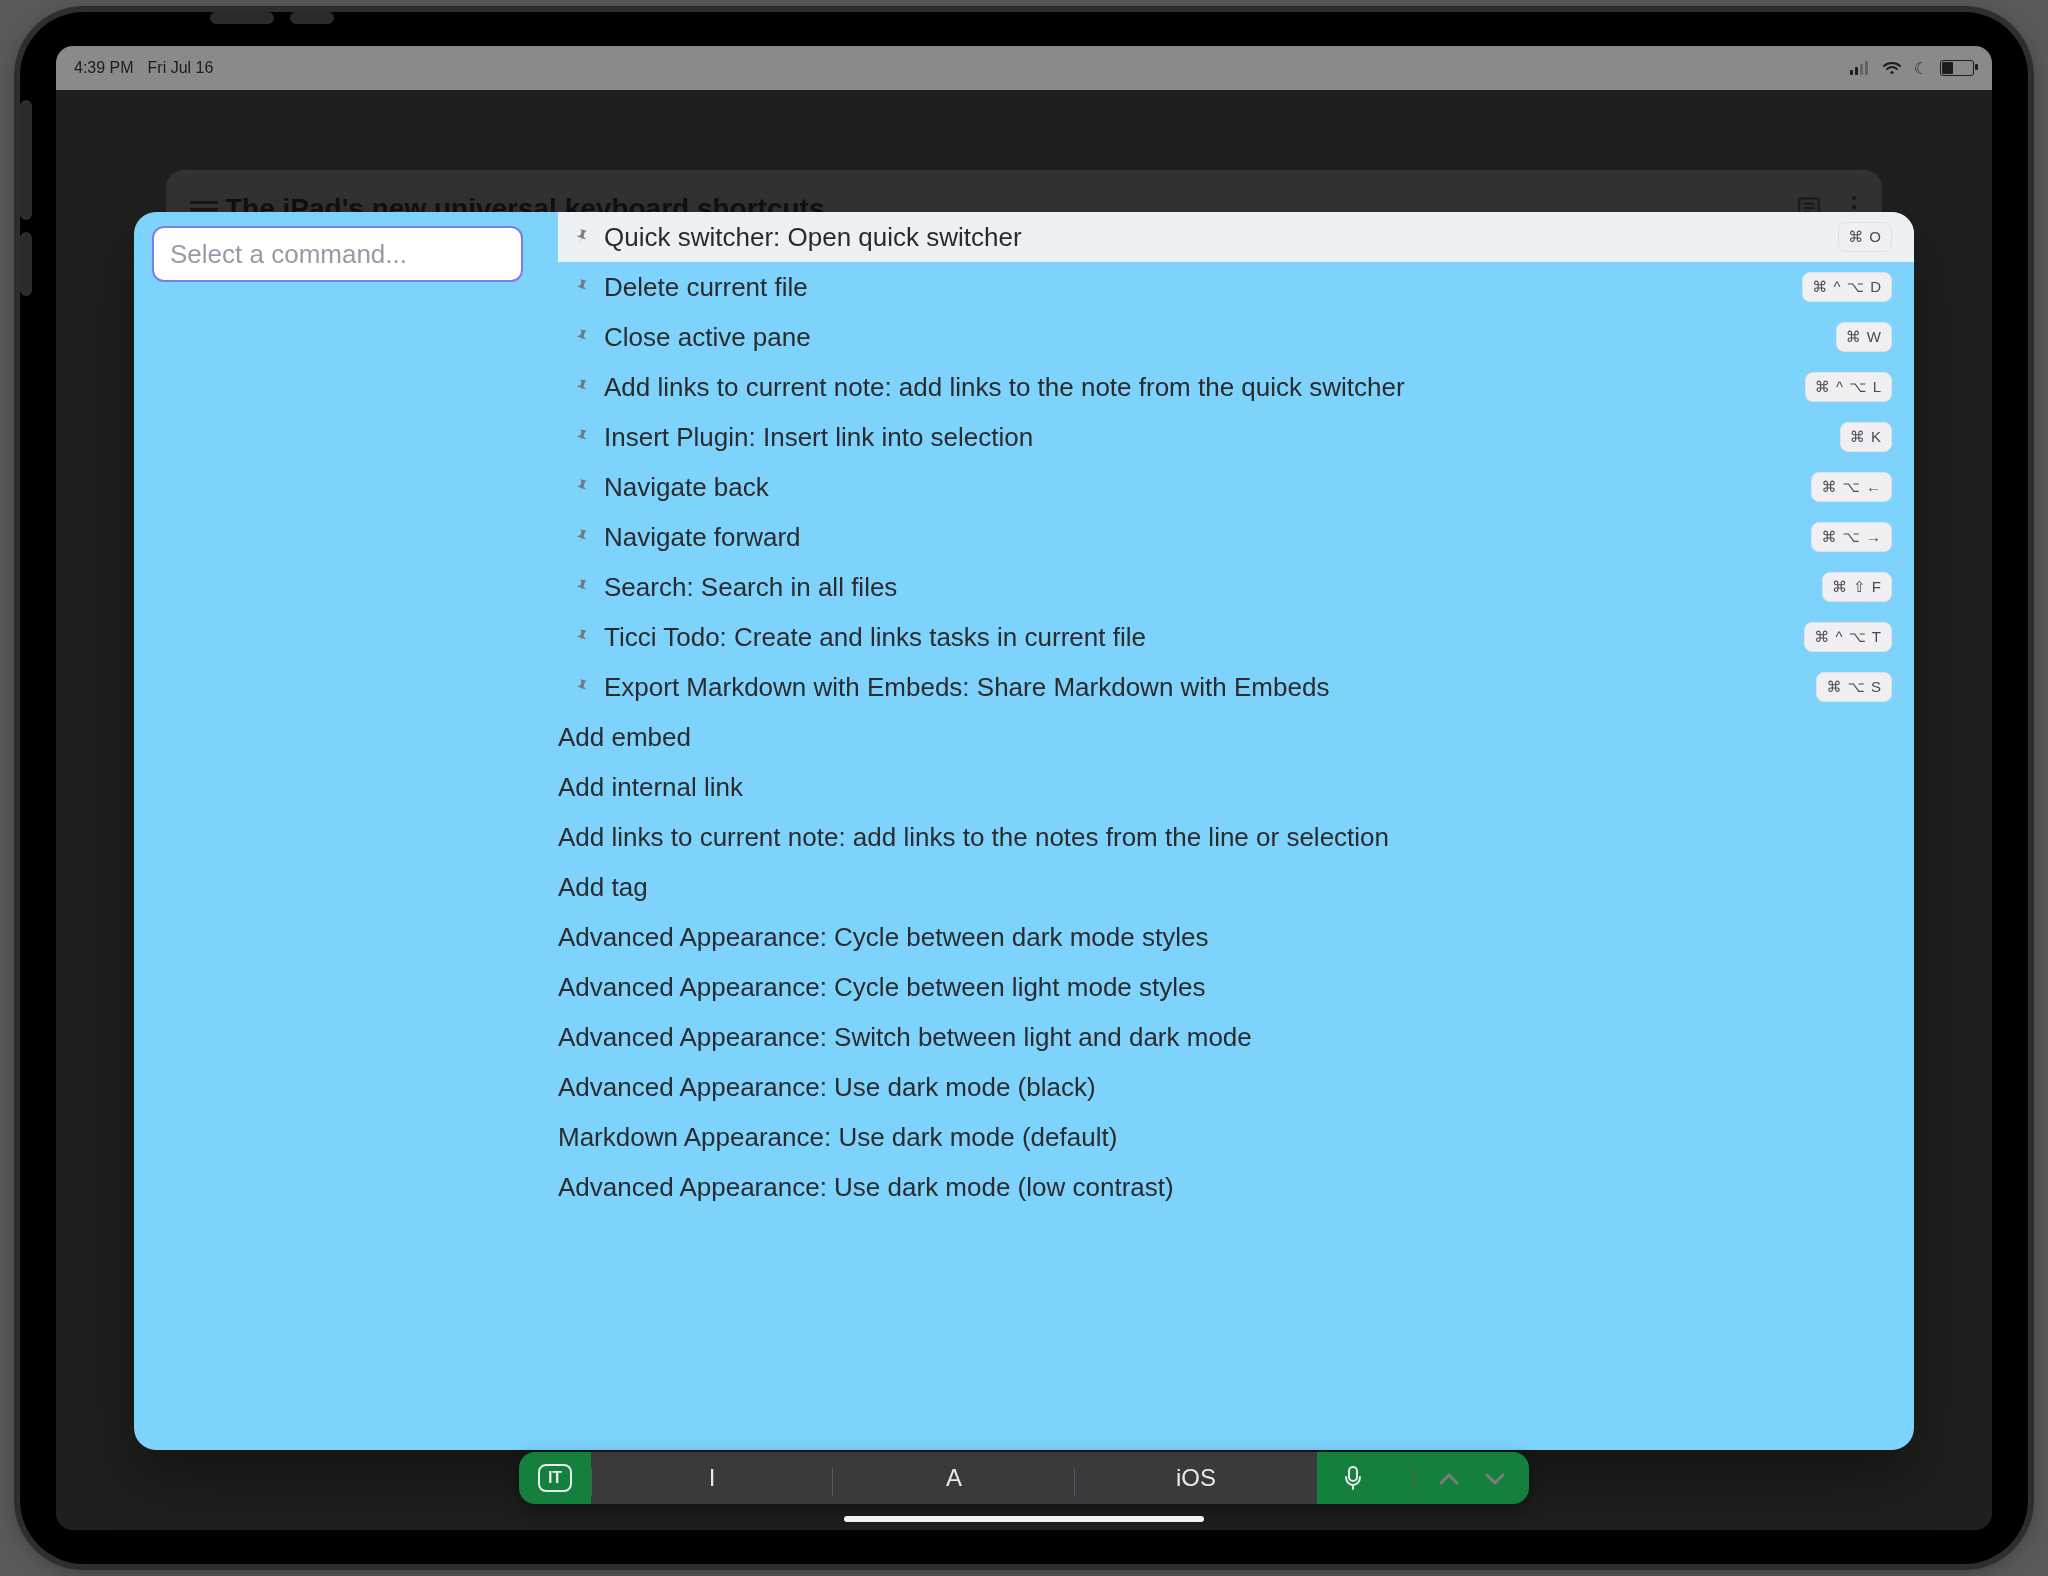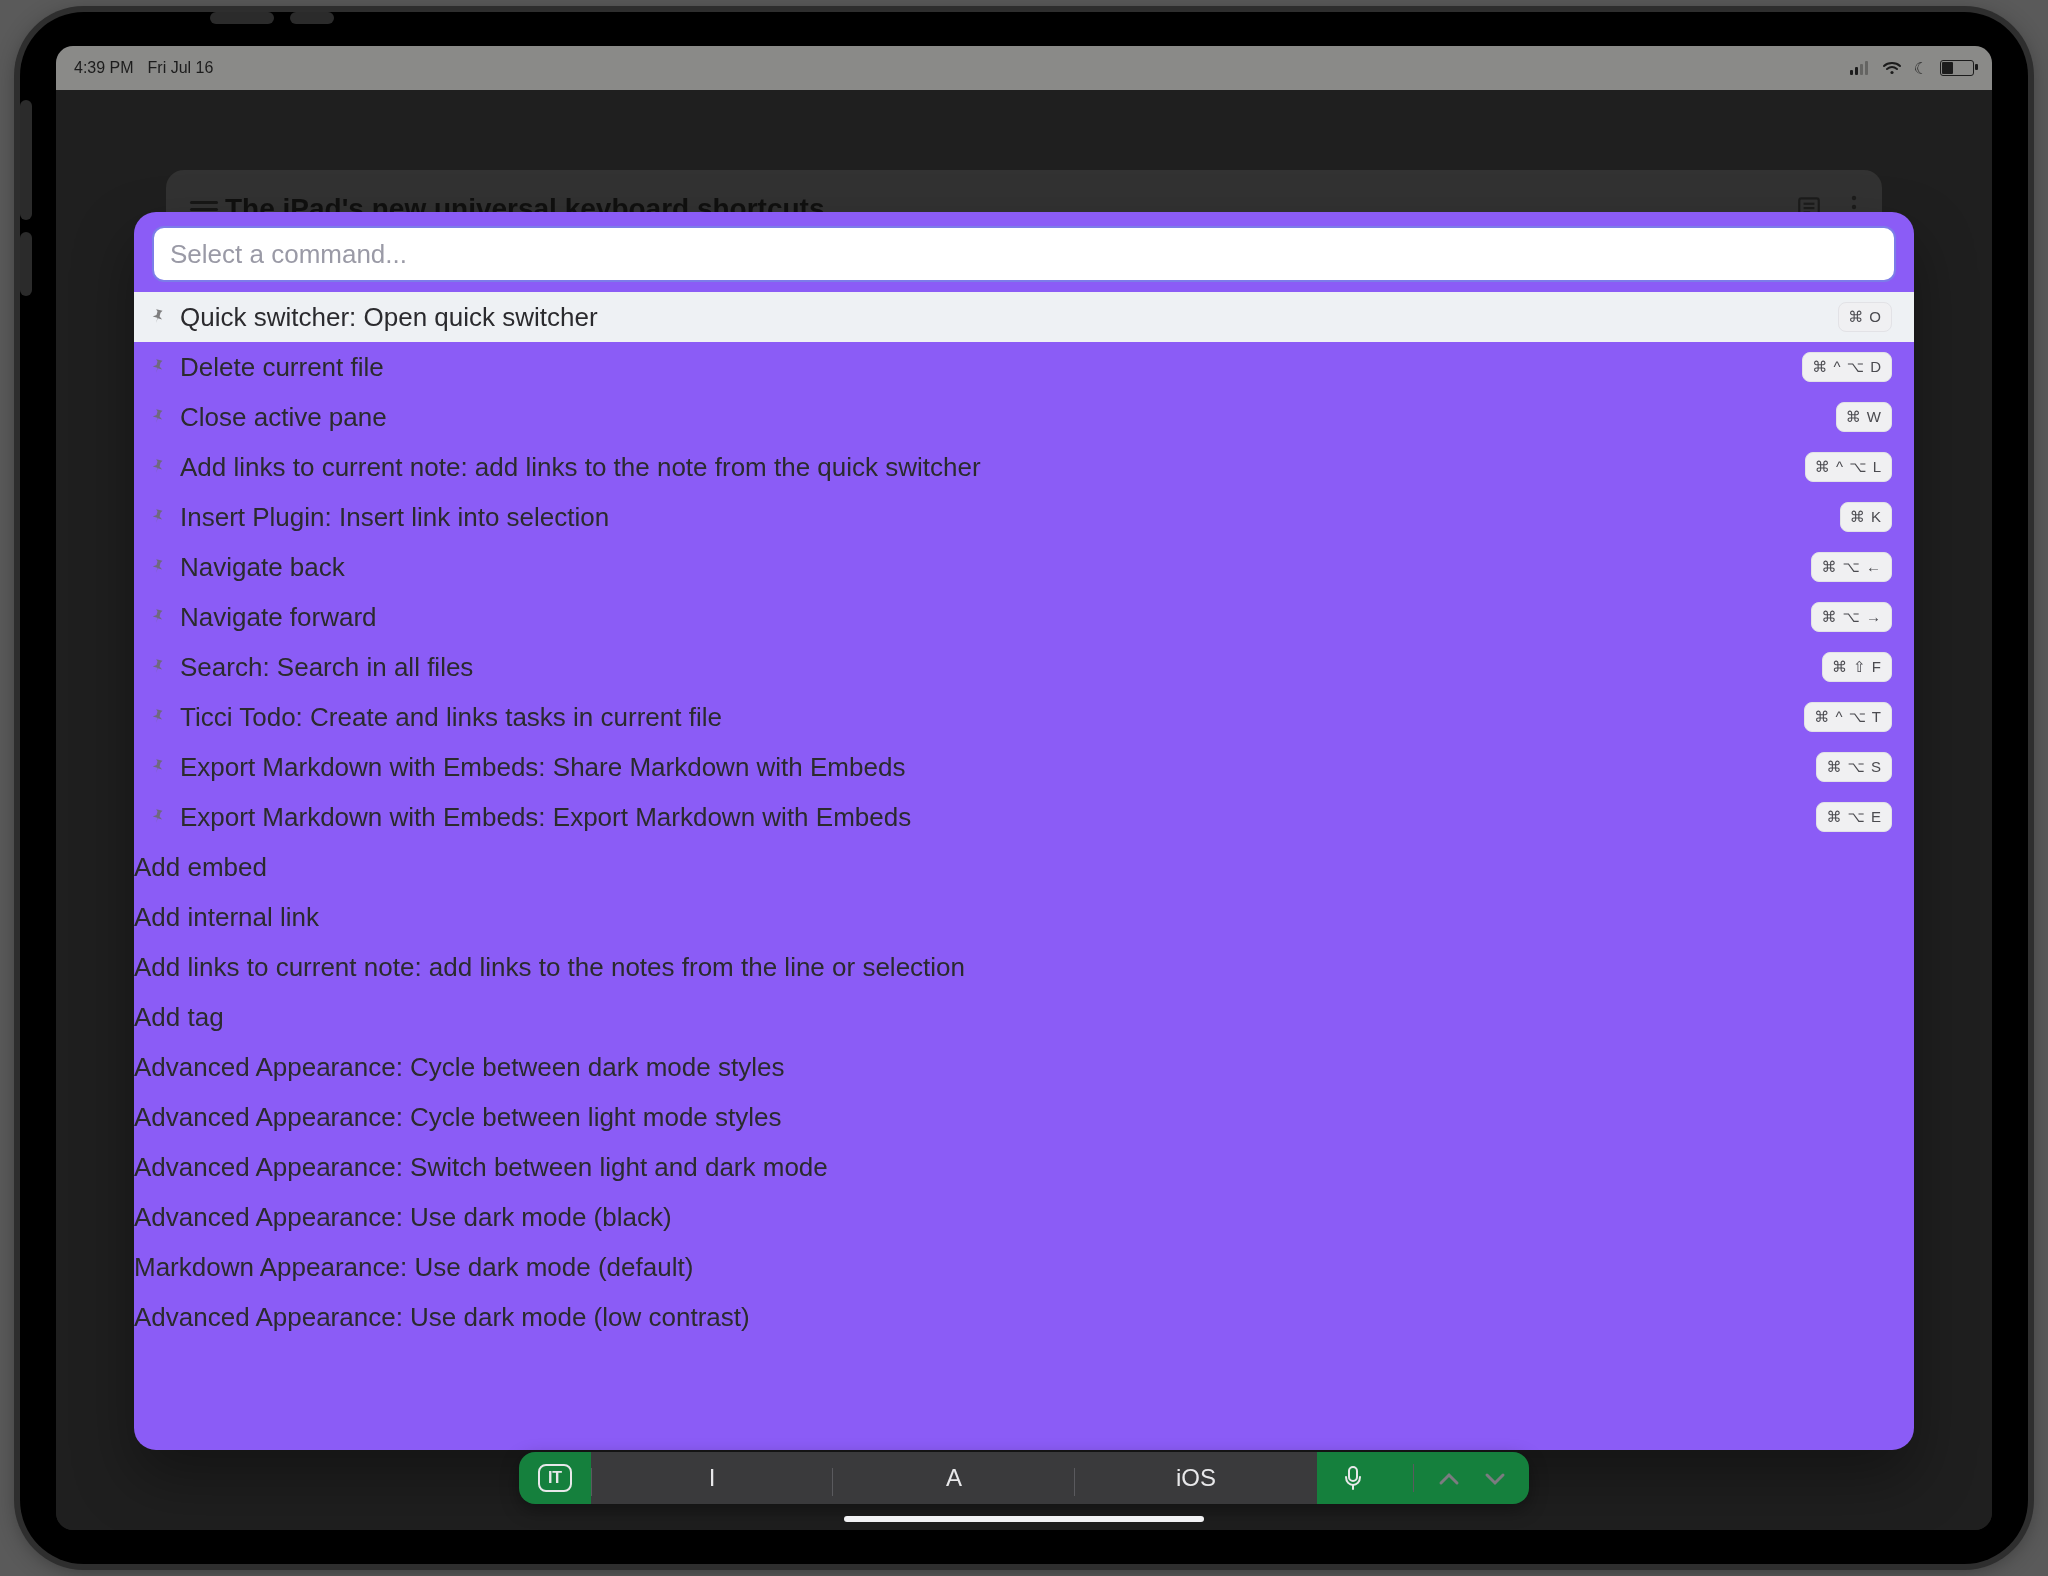--- a/index.html
+++ b/index.html
@@ -49,22 +49,22 @@
   .hamburger span { display:block; height:3px; background:#2a2a29; border-radius:2px; margin:4px 0; }
   .note-title { font-size:28px; font-weight:700; color:#1e1e1d; }
   .note-right { display:flex; gap:28px; align-items:center; color:#3b3b3a; }
   .pane-icon, .vdots { opacity:.9; }
 
   .darken { position:absolute; inset:0; background:rgba(0,0,0,.45); }
 
   
   .palette {
     position:absolute; left:78px; right:78px; top:166px; bottom:80px;
-    background:#8b5cf6; border-radius:22px; box-shadow:0 28px 60px rgba(0,0,0,.35);
-    overflow:hidden; display:flex; flex-direction:column;
+    background:#7dd3fc; border-radius:22px; box-shadow:0 28px 60px rgba(0,0,0,.35);
+    overflow:hidden; display:flex; flex-direction:row;gap:17px;
   }
   .search-wrap { padding:14px 18px 10px 18px; }
   .search {
     width:100%; box-sizing:border-box; height:56px;
     border:2px solid #7c7de8; border-radius:12px; font-size:26px; padding:0 16px; color:#333;
   }
   .search::placeholder { color:#9a9aa6; }
 
   .list { flex:1; overflow:hidden; }
   .row { display:flex; align-items:center; justify-content:space-between; height:50px; padding:0 22px 0 16px; }
@@ -264,29 +264,20 @@
             </div>
             <div class="row">
               <div class="row-left">
                 <span class="pin"><svg width="16" height="16" viewBox="0 0 24 24" fill="#6b6b6b">
                     <path d="M14 3l7 7-4 1-4 4 1 6-5-5-6 6 1-1 5-6-5-5 6 1 4-4z" transform="rotate(-30 12 12)"></path>
                   </svg></span>
                 <span class="row-title">Export Markdown with Embeds: Share Markdown with Embeds</span>
               </div>
               <span class="hotkey">⌘ ⌥ S</span>
             </div>
-            <div class="row">
-              <div class="row-left">
-                <span class="pin"><svg width="16" height="16" viewBox="0 0 24 24" fill="#6b6b6b">
-                    <path d="M14 3l7 7-4 1-4 4 1 6-5-5-6 6 1-1 5-6-5-5 6 1 4-4z" transform="rotate(-30 12 12)"></path>
-                  </svg></span>
-                <span class="row-title">Export Markdown with Embeds: Export Markdown with Embeds</span>
-              </div>
-              <span class="hotkey">⌘ ⌥ E</span>
-            </div>
             <div class="row no-pin">
               <div class="row-left">
                 <span class="row-title">Add embed</span>
               </div>
             </div>
             <div class="row no-pin">
               <div class="row-left">
                 <span class="row-title">Add internal link</span>
               </div>
             </div>

